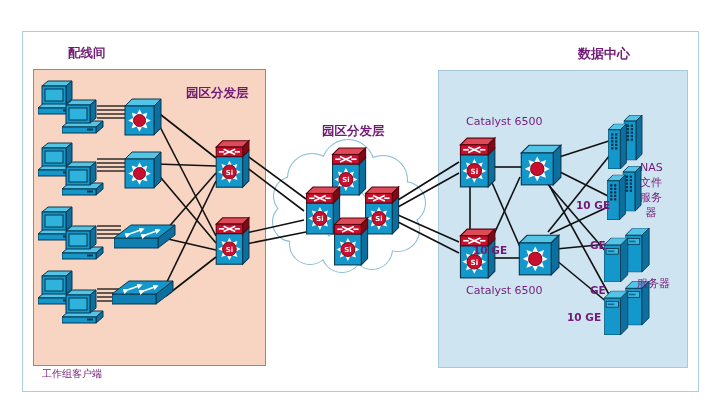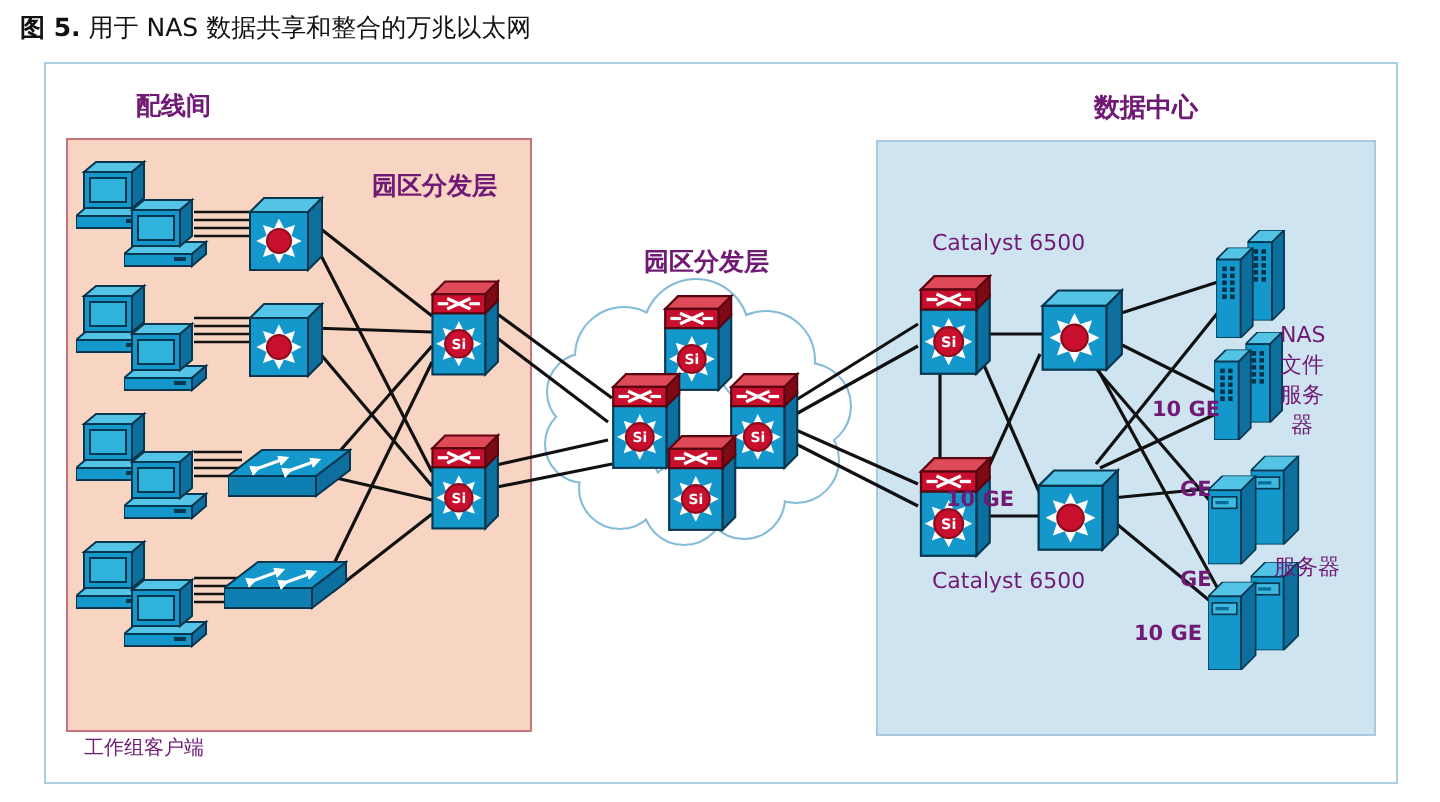--- a/index.html
+++ b/index.html
@@ -17,21 +17,20 @@
   .dev-lbl{font-weight:normal;font-size:11px;}
   .link-lbl{font-weight:bold;font-size:10.5px;margin-top:43px;}
   .plain{font-size:10px;margin-top:24px;}
   #nas-label{left:640px;top:160px;width:22px;text-align:center;font-size:11px;line-height:15px;white-space:normal;}
 </style>
 </head>
 <body>
 
 <div id="figure">
 
-  <div class="abs" id="title"><b>图 5.</b><span> 用于 NAS 数据共享和整合的万兆以太网</span></div>
 
   <div class="abs" id="outer-box"></div>
   <div class="abs" id="pink-region"></div>
   <div class="abs" id="blue-region"></div>
 
   <svg class="abs" id="diagram-canvas" width="720" height="401" viewBox="0 0 720 401">
     <defs>
       <marker id="ah" markerUnits="userSpaceOnUse" markerWidth="5.5" markerHeight="5.5" refX="2.7" refY="2.7" orient="auto">
         <path d="M0,0 L5.5,2.7 L0,5.5 z" fill="#fff"></path>
       </marker>
@@ -244,21 +243,21 @@
     <use href="#s-cube" x="516" y="233" width="44" height="43"></use>
 
     <use href="#s-naspair" x="606" y="115" width="39" height="54"></use>
     <use href="#s-naspair" x="605" y="166" width="39" height="54"></use>
     <use href="#s-srvpair" x="604" y="226" width="46" height="58"></use>
     <use href="#s-srvpair" x="604" y="281" width="46" height="54"></use>
   </svg>
 
   <span class="lbl sec" style="left:68px;top:45px;">配线间</span>
   <span class="lbl sec" style="left:186px;top:45px;margin-top:40px;">园区分发层</span>
-  <span class="lbl sec" style="left:547px;top:45px;font-size:13px;">数据中心</span>
+  <span class="lbl sec" style="left:578px;top:45px;font-size:13px;">数据中心</span>
   <span class="lbl sec" style="left:322px;top:123px;">园区分发层</span>
   <span class="lbl plain" style="left:42px;top:343px;">工作组客户端</span>
 
   <span class="lbl dev-lbl" style="left:466px;top:115px;">Catalyst 6500</span>
   <span class="lbl dev-lbl" style="left:466px;top:284px;">Catalyst 6500</span>
 
   <div class="lbl" id="nas-label">
     <div>NAS</div>
     <div>文件</div>
     <div>服务器</div>

